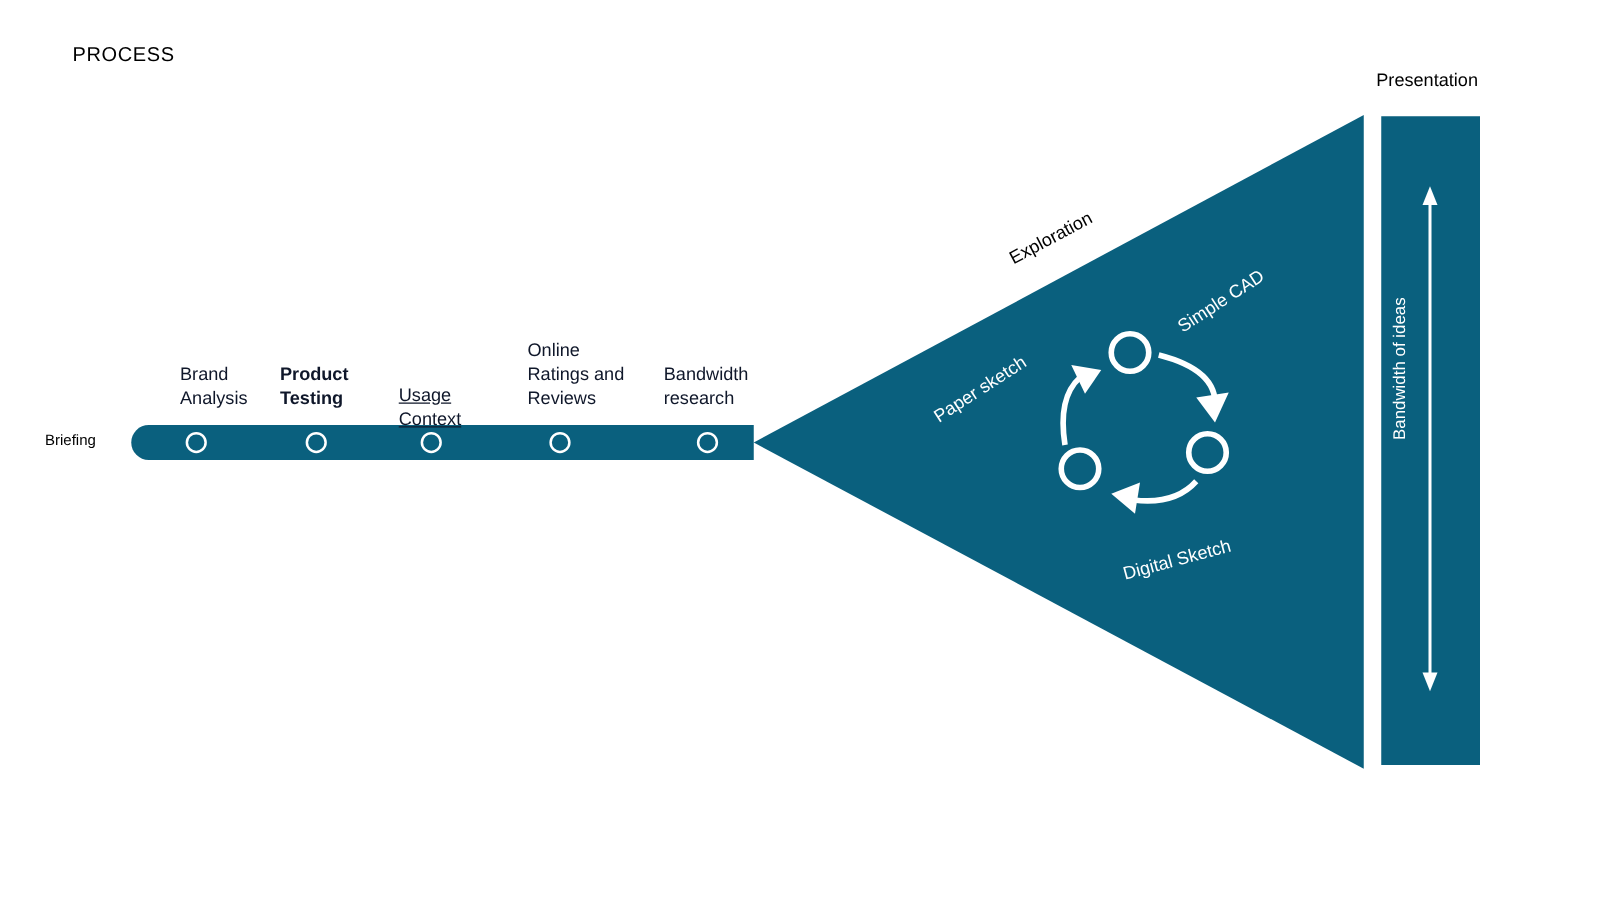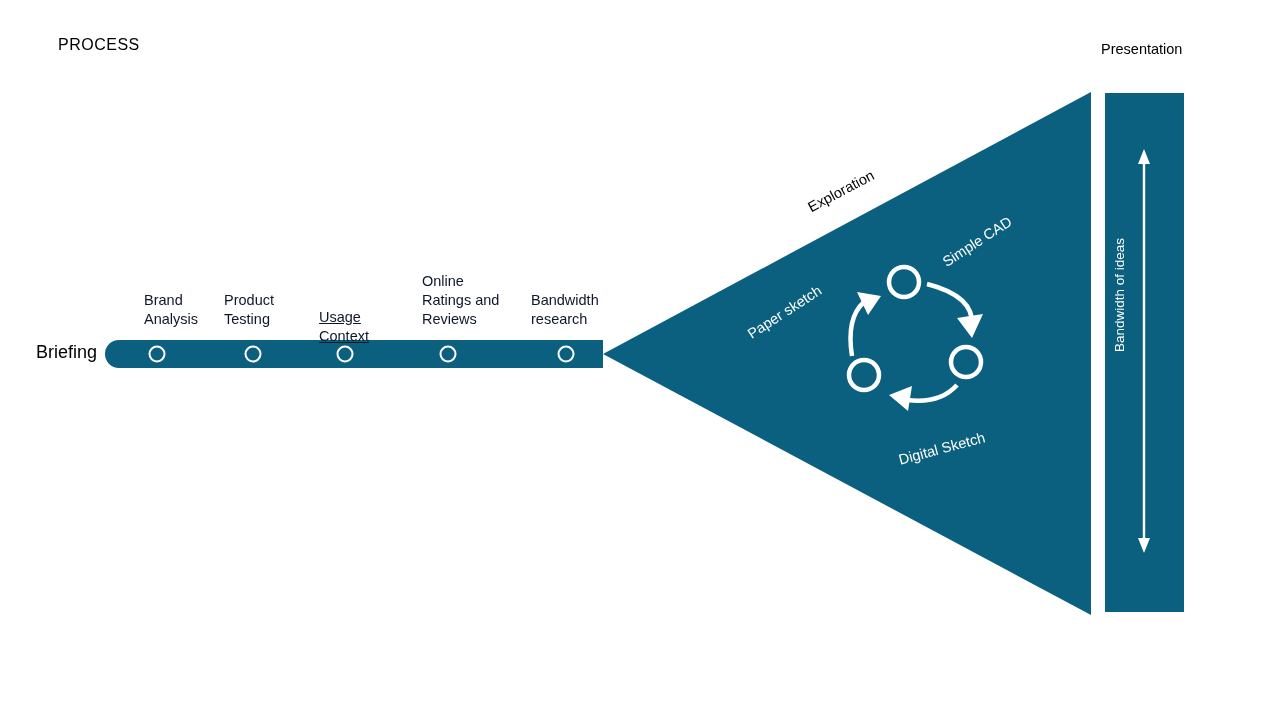--- a/index.html
+++ b/index.html
@@ -49,21 +49,21 @@
     font-size: 14.5px;
     line-height: 19px;
     color: #0f172a;
     text-align: left;
     white-space: pre-line;
   }
   #briefing-label {
     position: absolute;
     left: 36px;
     top: 343px;
-    font-size: 18px;
+    font-size: 12px;
     line-height: 19px;
     color: #000000;
     white-space: nowrap;
   }
 
   
   .rot-label {
     position: absolute;
     font-size: 14.5px;
     white-space: nowrap;
@@ -91,21 +91,21 @@
     left: 899px;
     top: 452px;
     color: #ffffff;
     transform: rotate(-15deg);
   }
 
   
   #presentation-label {
     position: absolute;
     left: 1101px;
-    top: 41px;
+    top: 57px;
     font-size: 14.5px;
     color: #000000;
     white-space: nowrap;
   }
   #bandwidth-label {
     position: absolute;
     left: 1112px;
     top: 352px;
     font-size: 13.5px;
     color: #ffffff;
@@ -161,21 +161,21 @@
       <path d="M 1144,149 L 1138,164 L 1150,164 Z" fill="#ffffff"></path>
       <path d="M 1144,553 L 1138,538 L 1150,538 Z" fill="#ffffff"></path>
     </g>
   </svg>
 
   <div id="briefing-label">Briefing</div>
 
   <div class="stage-label" style="left:144px; top:291px;">Brand
 Analysis</div>
 
-  <div class="stage-label" style="left:224px; top:291px;">Product
+  <div class="stage-label" style="left:224px; top:291px;font-weight:bold;">Product
 Testing</div>
 
   <div class="stage-label" style="left:319px; top:308px;text-decoration:underline;">Usage
 Context</div>
 
   <div class="stage-label" style="left:422px; top:272px;">Online
 Ratings and
 Reviews</div>
 
   <div class="stage-label" style="left:531px; top:291px;">Bandwidth

